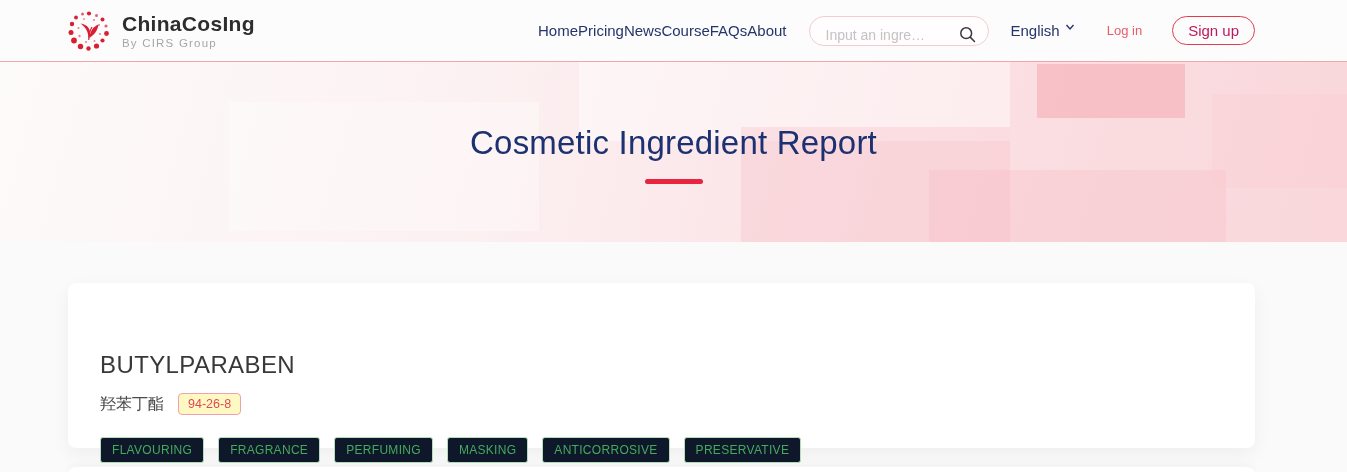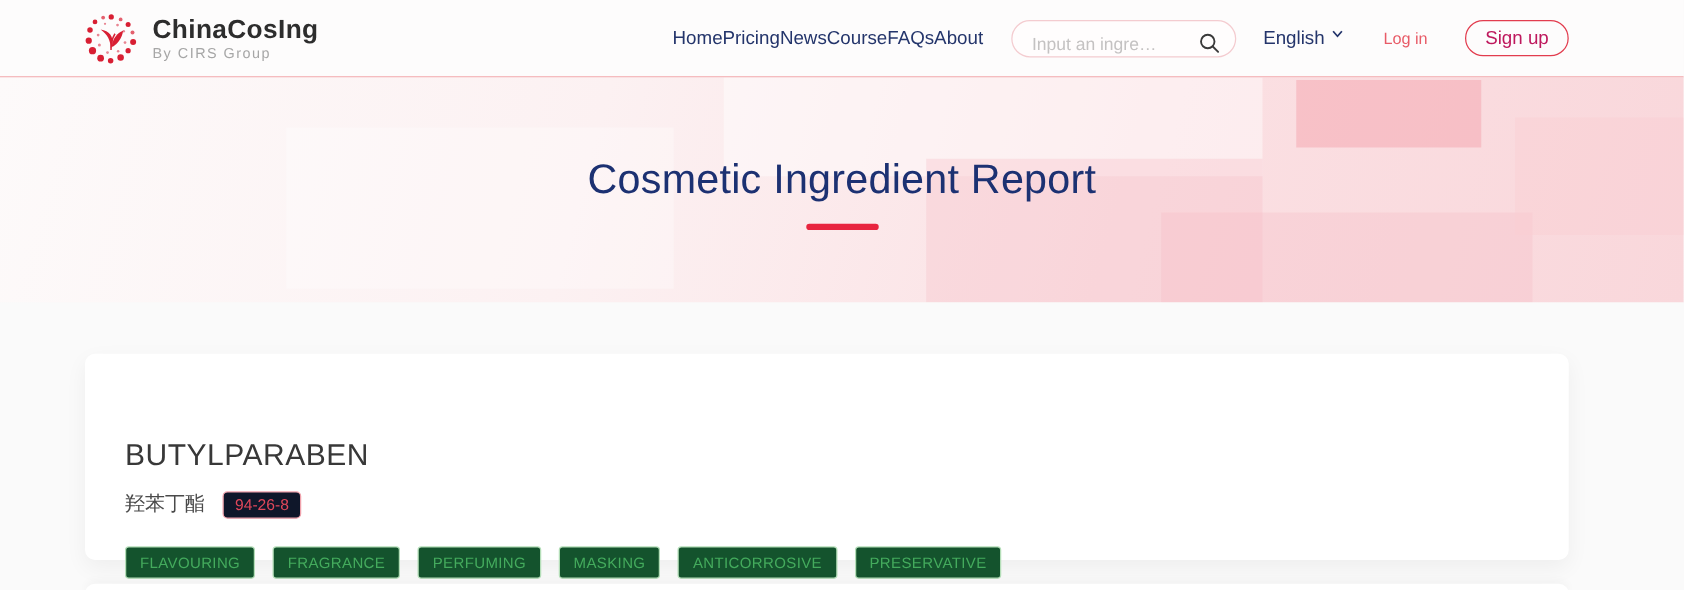--- a/index.html
+++ b/index.html
@@ -60,29 +60,29 @@
   .hero-underline { width:58px; height:5px; border-radius:3px; background:#e8243f; margin:17px auto 0; }
 
   
   .main { position:relative; height:230px; background:#fafafa; }
   .card {
     position:absolute; left:68px; top:41px; width:1187px; height:165px;
     background:#ffffff; border-radius:8px; box-shadow:0 6px 18px rgba(0,0,0,0.05);
     padding:32px 32px 26px;
   }
   .ing-name { font-size:24px; font-weight:500; color:#383838; letter-spacing:.4px;margin-top:36px; }
-  .ing-row { display:flex; align-items:flex-start; gap:14px; margin-top:14px; }
+  .ing-row { display:flex; align-items:flex-end; gap:14px; margin-top:14px; }
   .ing-cn { font-size:16px; color:#4a4a4a; }
   .cas-badge {
-    font-size:12.5px; color:#e0475a; background:#0f172a; border:1px solid #f0a2ac;
+    font-size:12.5px; color:#e0475a; background:#fef9c3; border:1px solid #f0a2ac;
     border-radius:4px; padding:3px 9px; cursor:pointer;
   }
   .tags { display:flex; gap:14px; margin-top:22px; }
   .tag {
-    font-size:12px; color:#44ab5d; background:#14532d; border:1px solid #b4deb8;
+    font-size:12px; color:#44ab5d; background:#0f172a; border:1px solid #b4deb8;
     border-radius:3px; padding:5px 11px; letter-spacing:.3px; white-space:nowrap;
     cursor:pointer;
   }
   .next-card {
     position:absolute; left:68px; top:225px; width:1187px; height:8px;
     background:#ffffff; border-radius:8px 8px 0 0; box-shadow:0 -2px 8px rgba(0,0,0,0.04);
   }
 </style>
 </head>
 <body>

